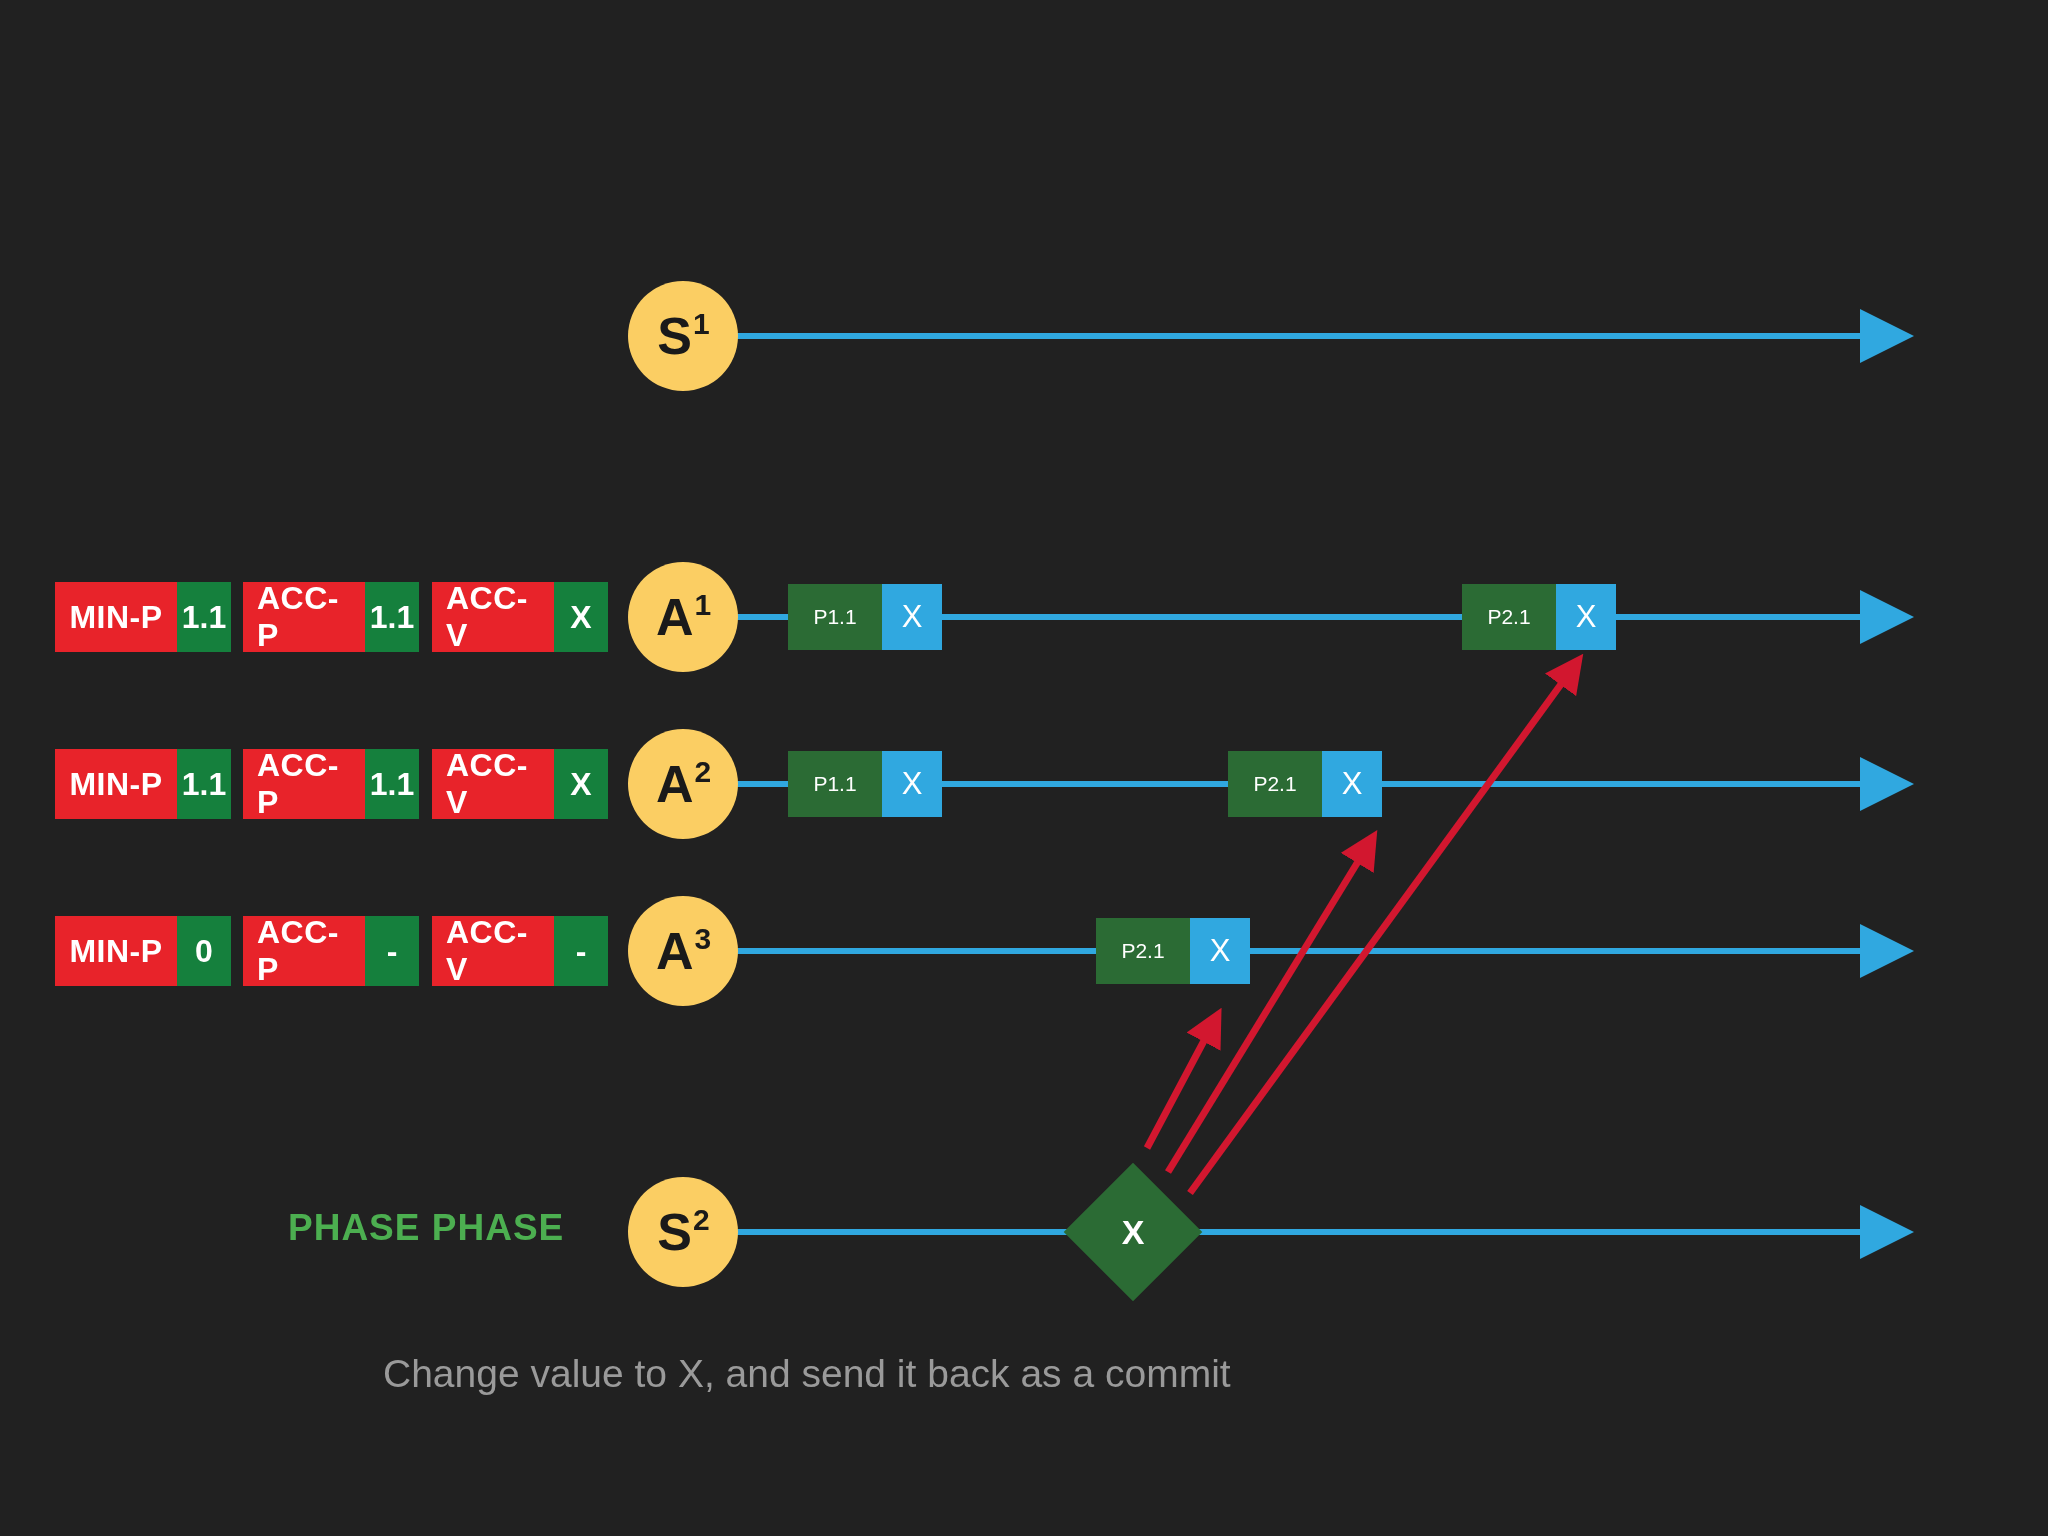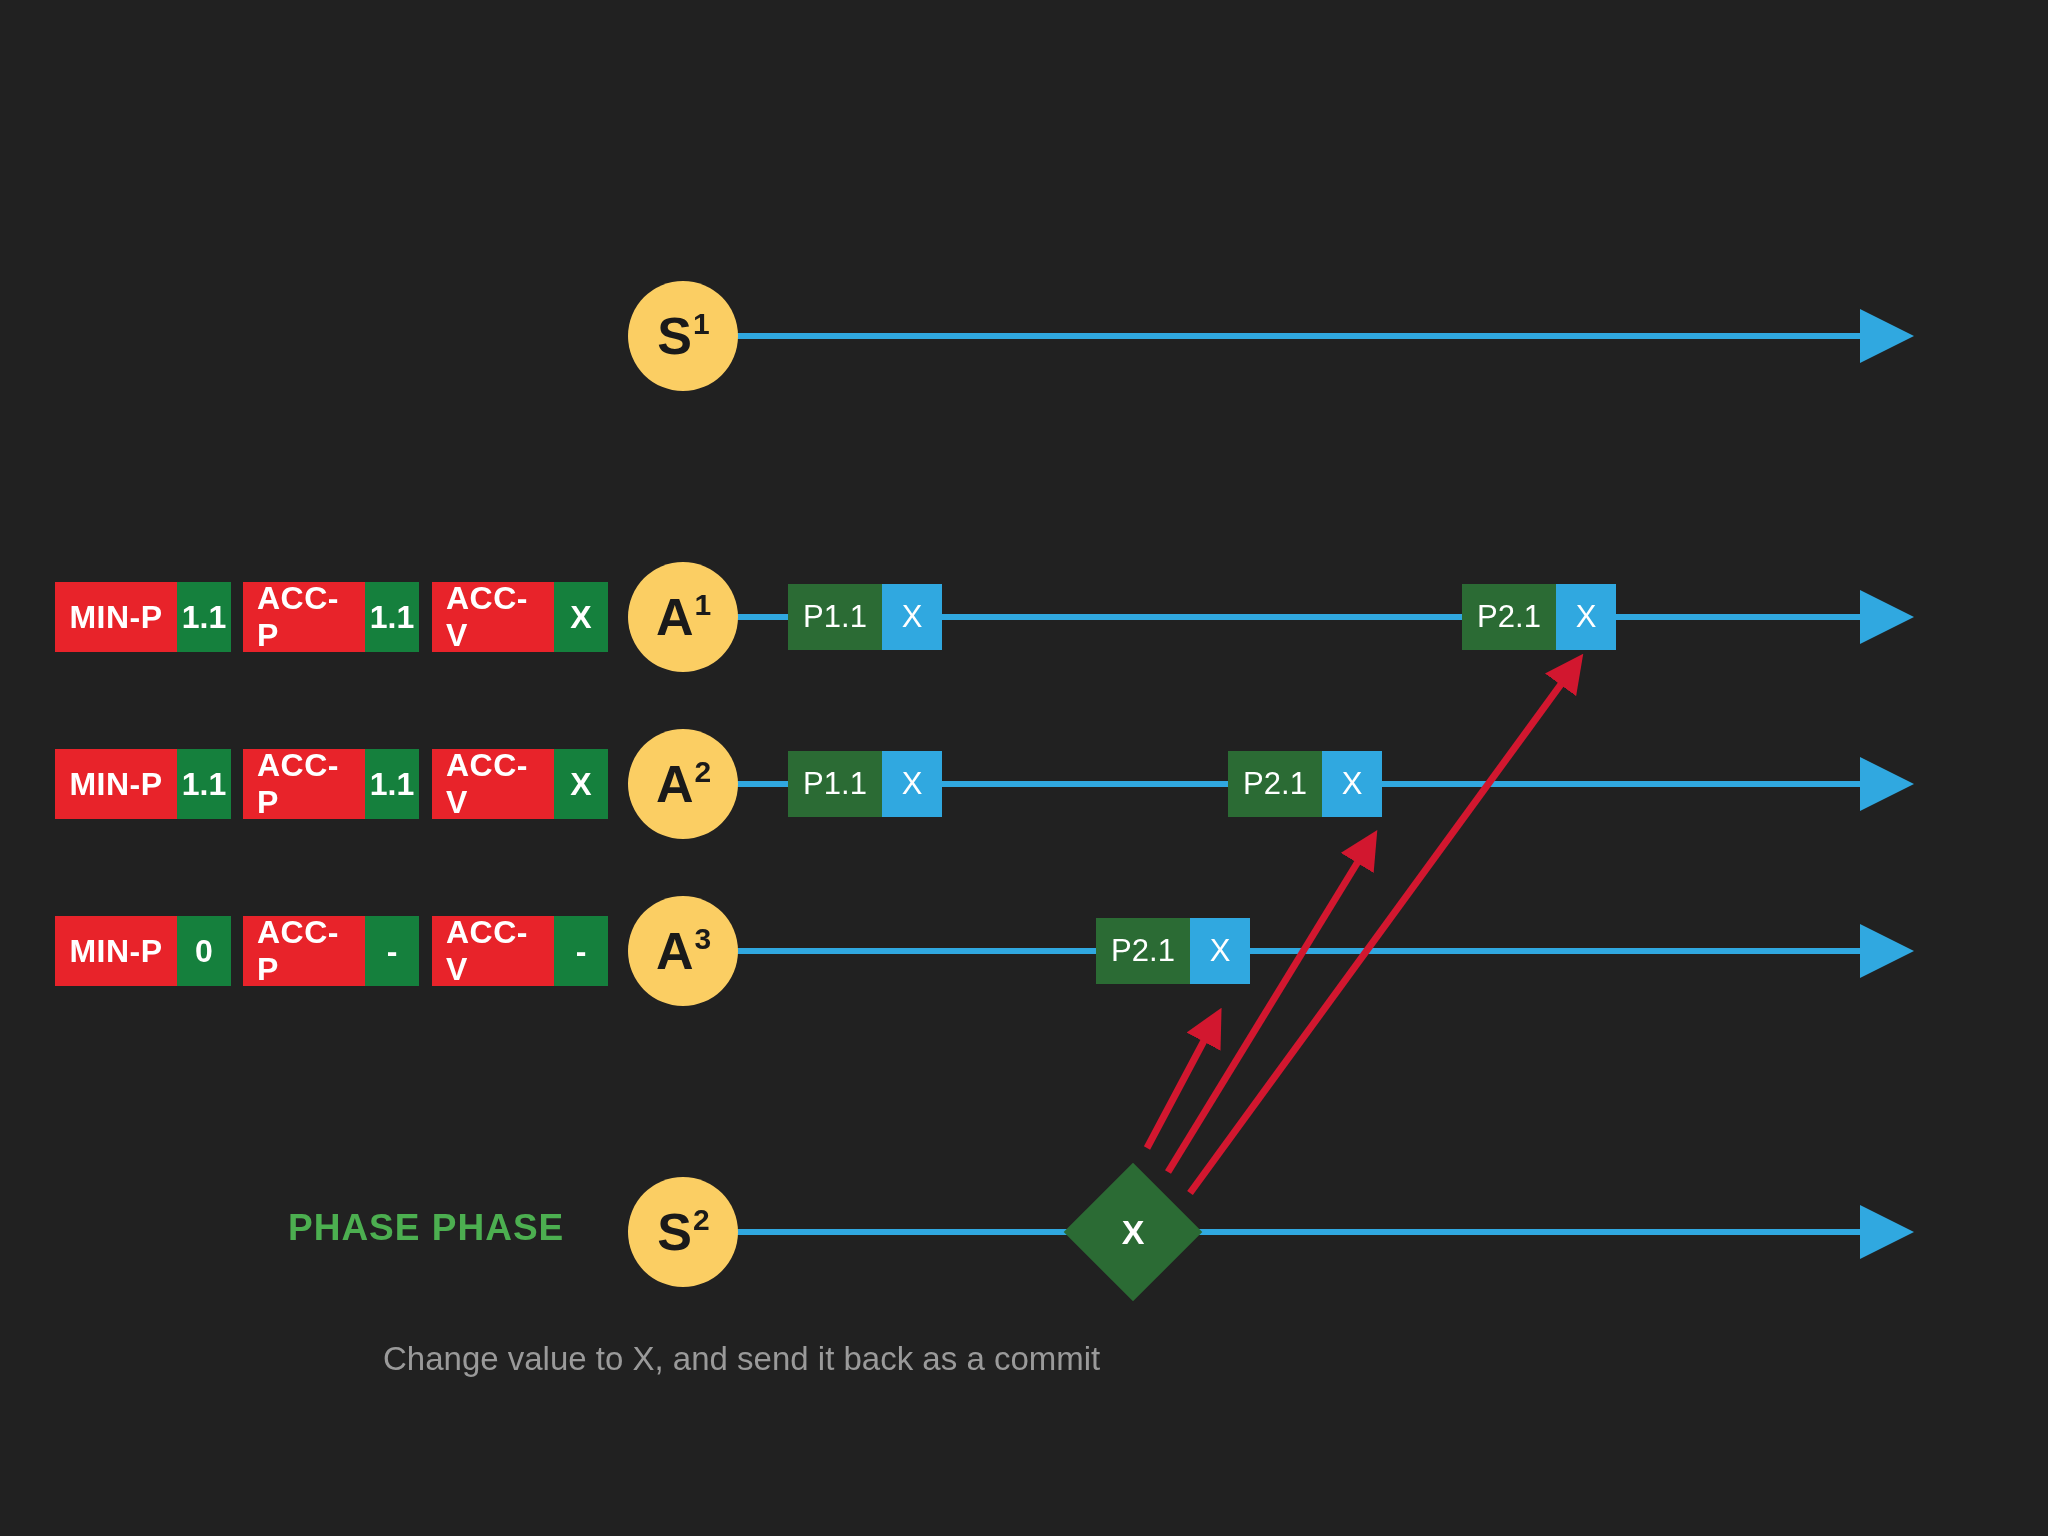--- a/index.html
+++ b/index.html
@@ -57,21 +57,21 @@
   .pbox{
     position:absolute;
     height:66px;
     display:flex;
     z-index:3;
   }
   .pbox .pname{
     background:#2B6B34;
     color:#ffffff;
     display:flex;align-items:center;justify-content:center;
-    font-size:31px;
+    font-size:21px;
     box-sizing:border-box;
   }
   .pbox .pval{
     background:#30A8E0;
     color:#ffffff;
     display:flex;align-items:center;justify-content:center;
     font-size:31px;
     box-sizing:border-box;
   }
 
@@ -98,23 +98,24 @@
     color:#4CAF50;
     font-size:37px;
     font-weight:bold;
     letter-spacing:1px;
     z-index:4;
     white-space:nowrap;
   }
   .caption{
     position:absolute;
     color:#9a9a9a;
-    font-size:33px;
+    font-size:39px;
     z-index:4;
     white-space:nowrap;
+    margin-top:12px;
   }
 </style>
 </head>
 <body>
 
 <div id="stage">
 
   <svg id="wires" viewBox="0 0 2048 1536">
     <defs>
       <marker id="bluehead" markerWidth="9" markerHeight="9" refX="1" refY="4.5" orient="auto">

